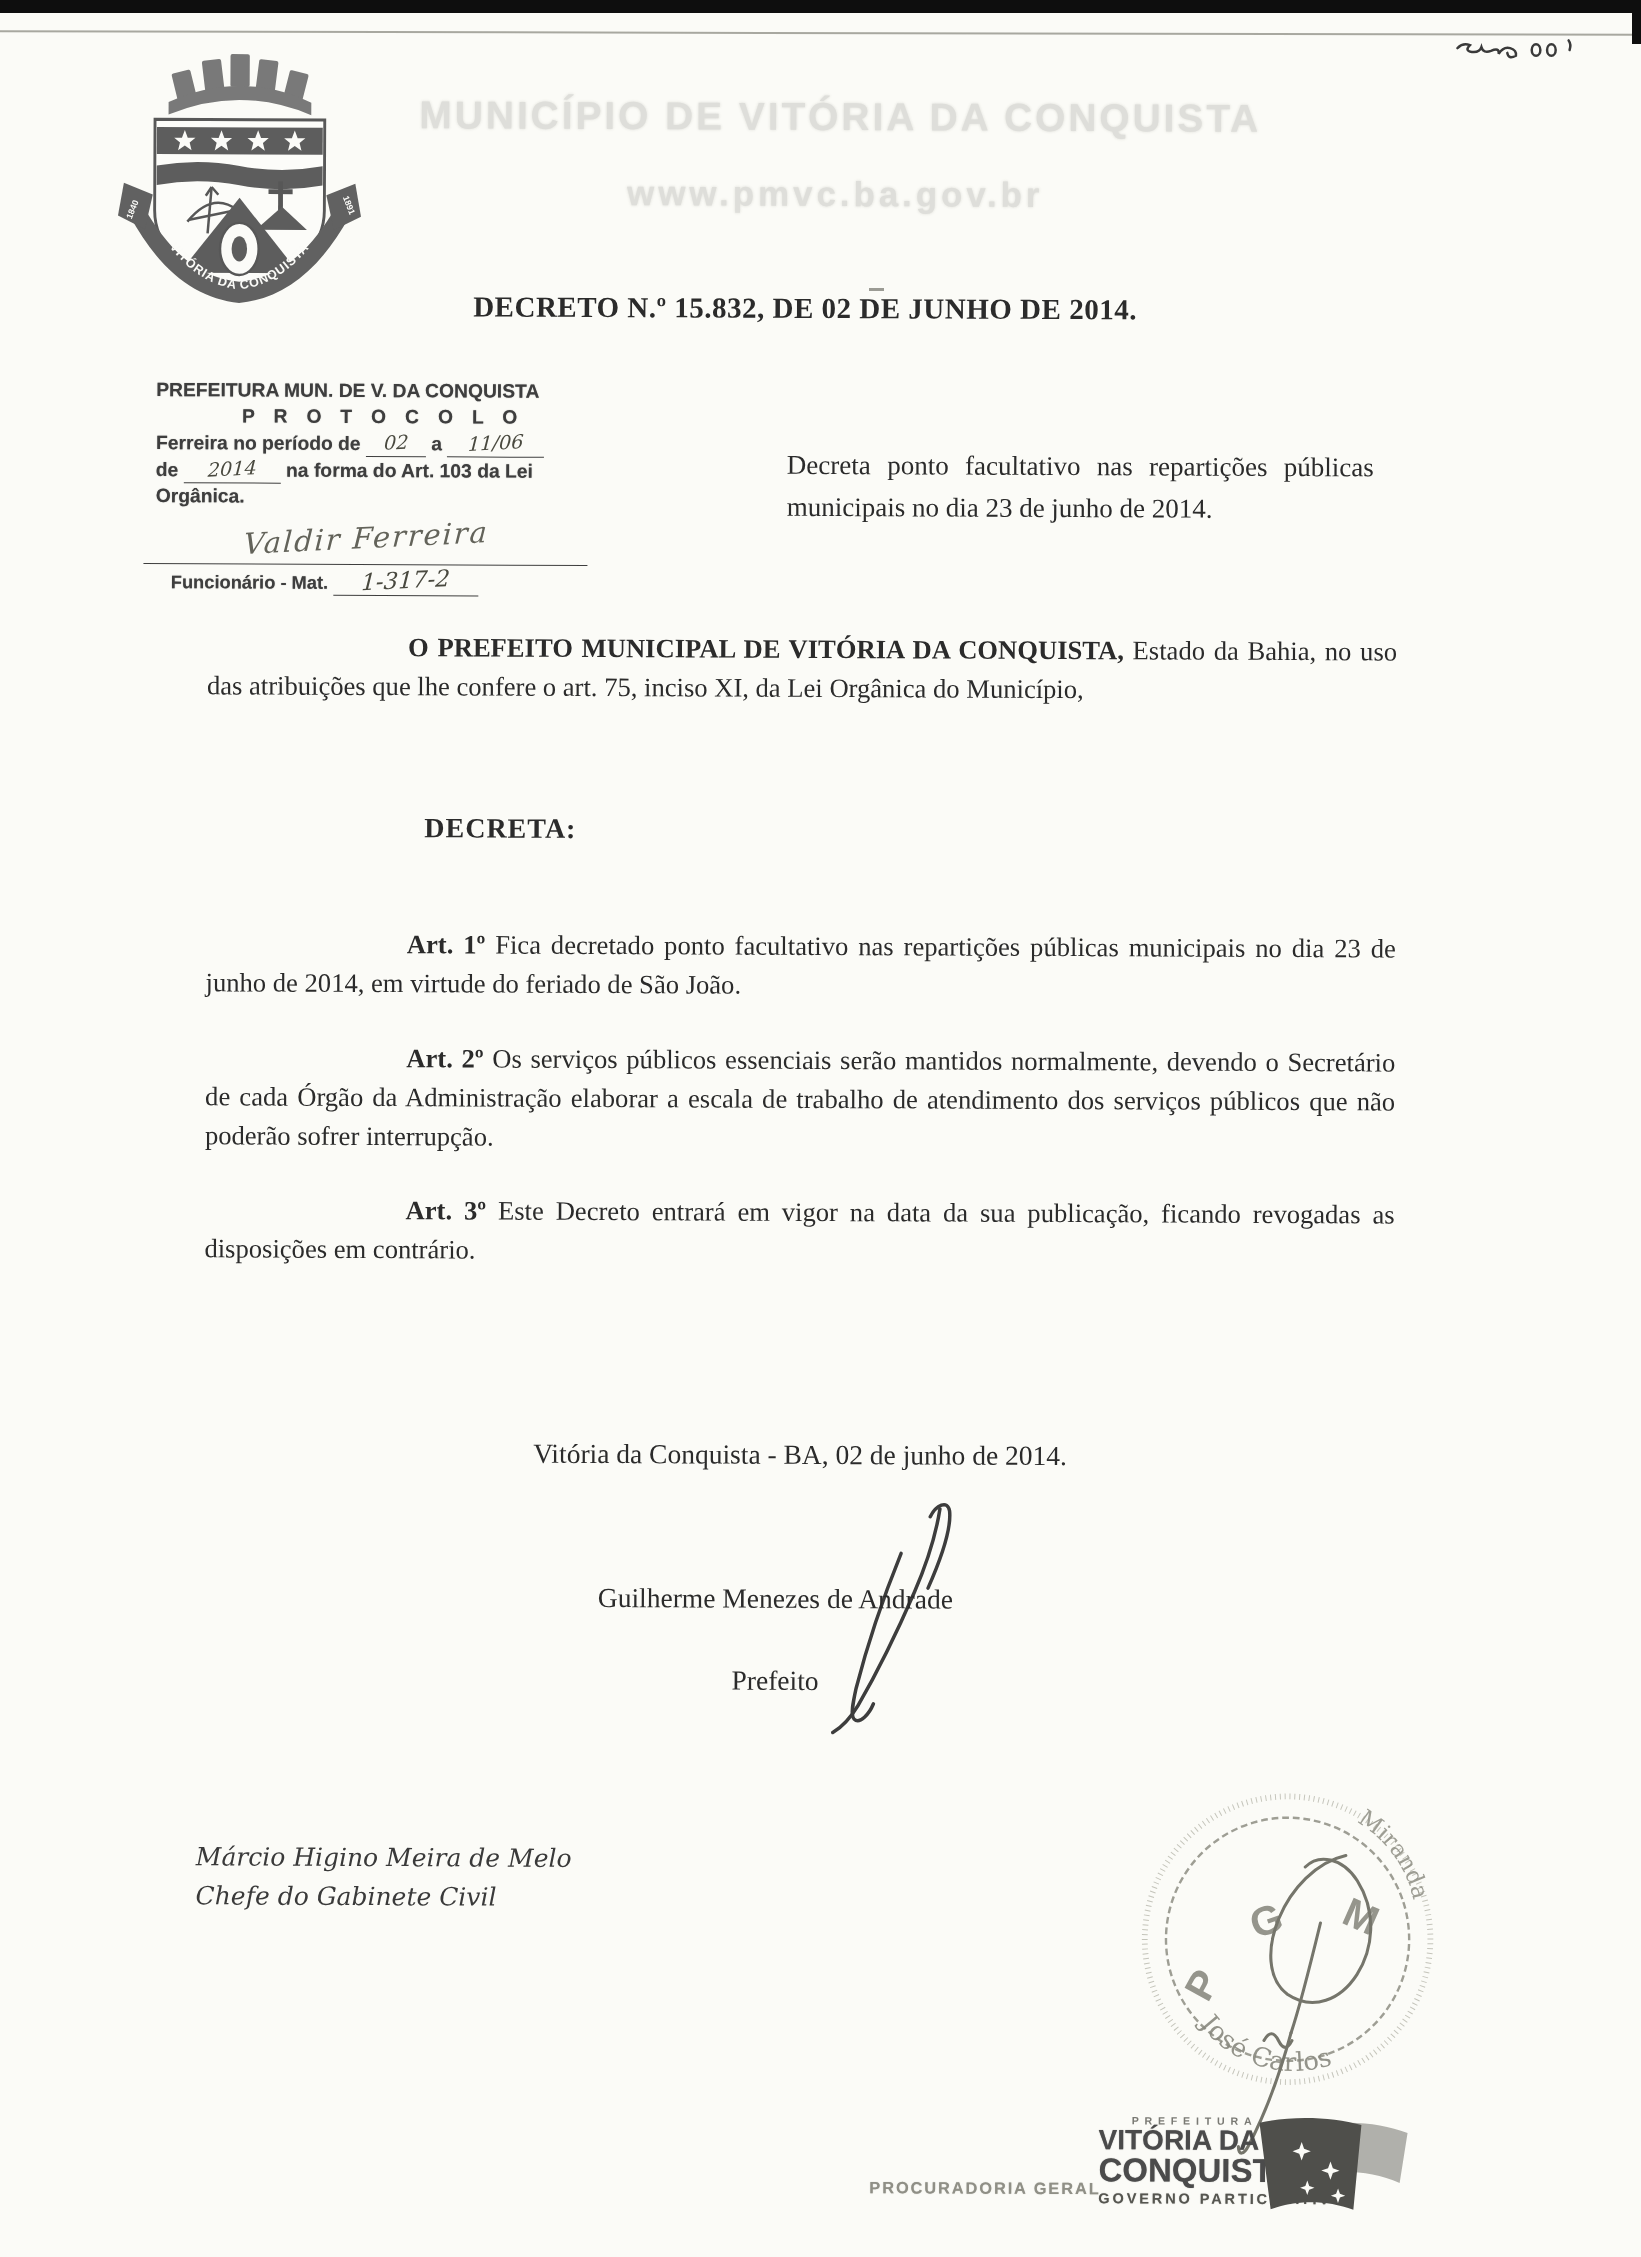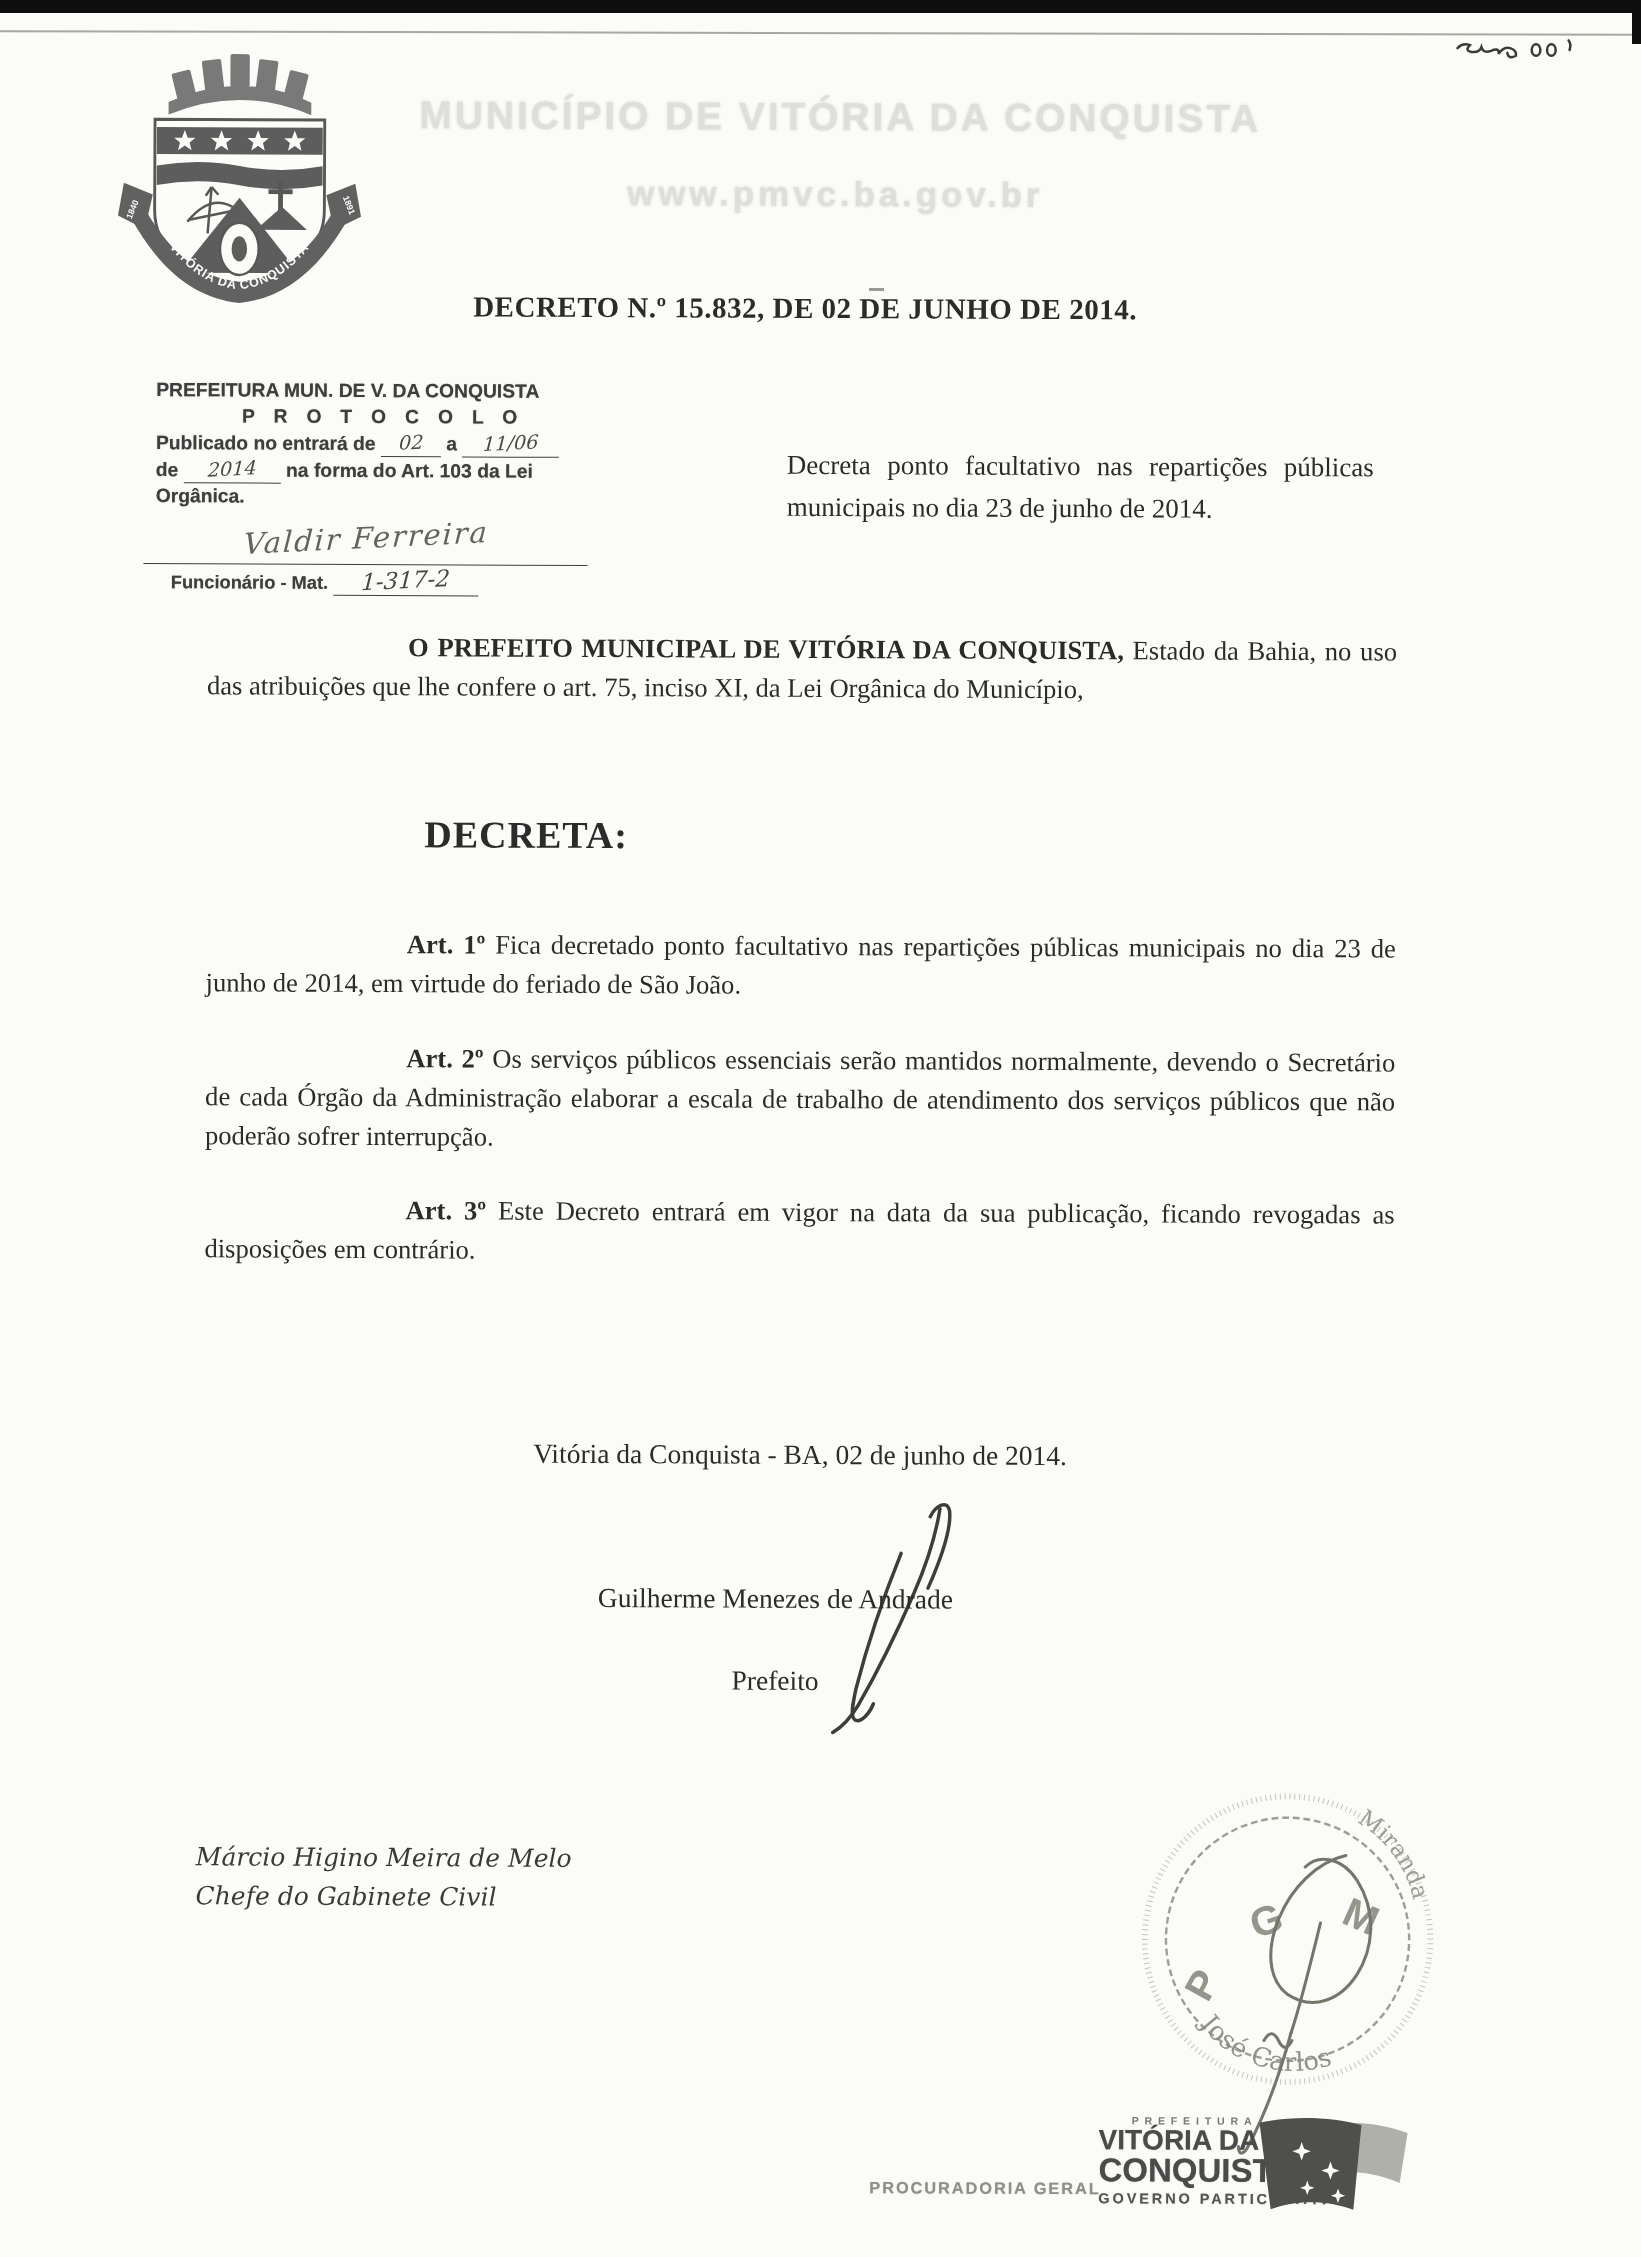--- a/index.html
+++ b/index.html
@@ -38,21 +38,21 @@
 
   .ementa{position:absolute;top:444px;left:784px;width:587px;margin:0;font-size:27px;line-height:42px;
           text-align:justify;text-align-last:left;}
 
   .body-par{position:absolute;left:205px;width:1190px;margin:0;font-size:26.6px;line-height:39px;
             text-align:justify;text-align-last:left;text-indent:201px;}
   .preamble{top:630px;}
   .art1{top:927px;}
   .art2{top:1041px;}
   .art3{top:1193px;}
-  .decreta{position:absolute;top:814px;left:423px;margin:0;font-size:38px;font-weight:bold;letter-spacing:1px;}
+  .decreta{position:absolute;top:814px;left:423px;margin:0;font-size:28px;font-weight:bold;letter-spacing:1px;}
 
   .dateline{position:absolute;top:1439px;left:232px;width:1139px;margin:0;text-align:center;font-size:27.5px;}
   .sig-name{position:absolute;top:1583px;left:232px;width:1091px;margin:0;text-align:center;font-size:27.5px;}
   .sig-role{position:absolute;top:1665px;left:232px;width:1091px;margin:0;text-align:center;font-size:27.5px;}
   .secondary{position:absolute;top:1840px;left:199px;font-style:italic;font-family:"DejaVu Serif",serif;
              font-size:25px;line-height:39px;color:#3a3a3a;}
   .secondary p{margin:0;}
 
   .signature-svg{position:absolute;top:1495px;left:787px;}
   .round-stamp-svg{position:absolute;top:1778px;left:1125px;}
@@ -143,21 +143,21 @@
 
     <div class="watermark wm1">MUNICÍPIO DE VITÓRIA DA CONQUISTA</div>
     <div class="watermark wm2">www.pmvc.ba.gov.br</div>
 
     <h1 class="title">DECRETO N.º 15.832, DE 02 DE JUNHO DE 2014.</h1>
 
     <div class="protocol-stamp">
       <div class="ps-org">PREFEITURA MUN. DE V. DA CONQUISTA</div>
       <div class="ps-heading">P R O T O C O L O</div>
       <div class="ps-line">
-        <span>Publicado no entrará de</span>
+        <span>Ferreira no período de</span>
         <span class="ps-blank" style="width:60px;"><span class="hand">02</span></span>
         <span>a</span>
         <span class="ps-blank" style="width:97px;"><span class="hand">11/06</span></span>
       </div>
       <div class="ps-line">
         <span>de</span>
         <span class="ps-blank" style="width:97px;"><span class="hand">2014</span></span>
         <span>na forma do Art. 103 da Lei</span>
       </div>
       <div class="ps-line">Orgânica.</div>

